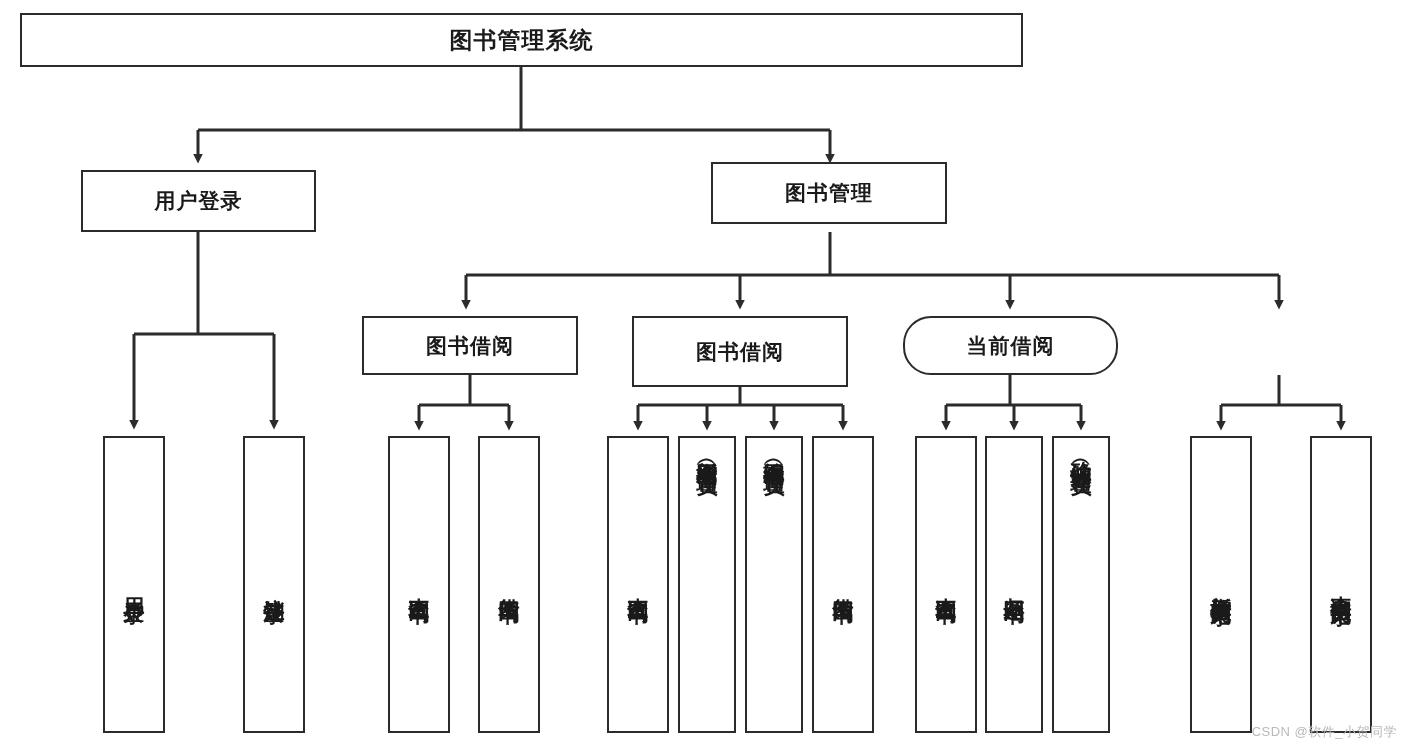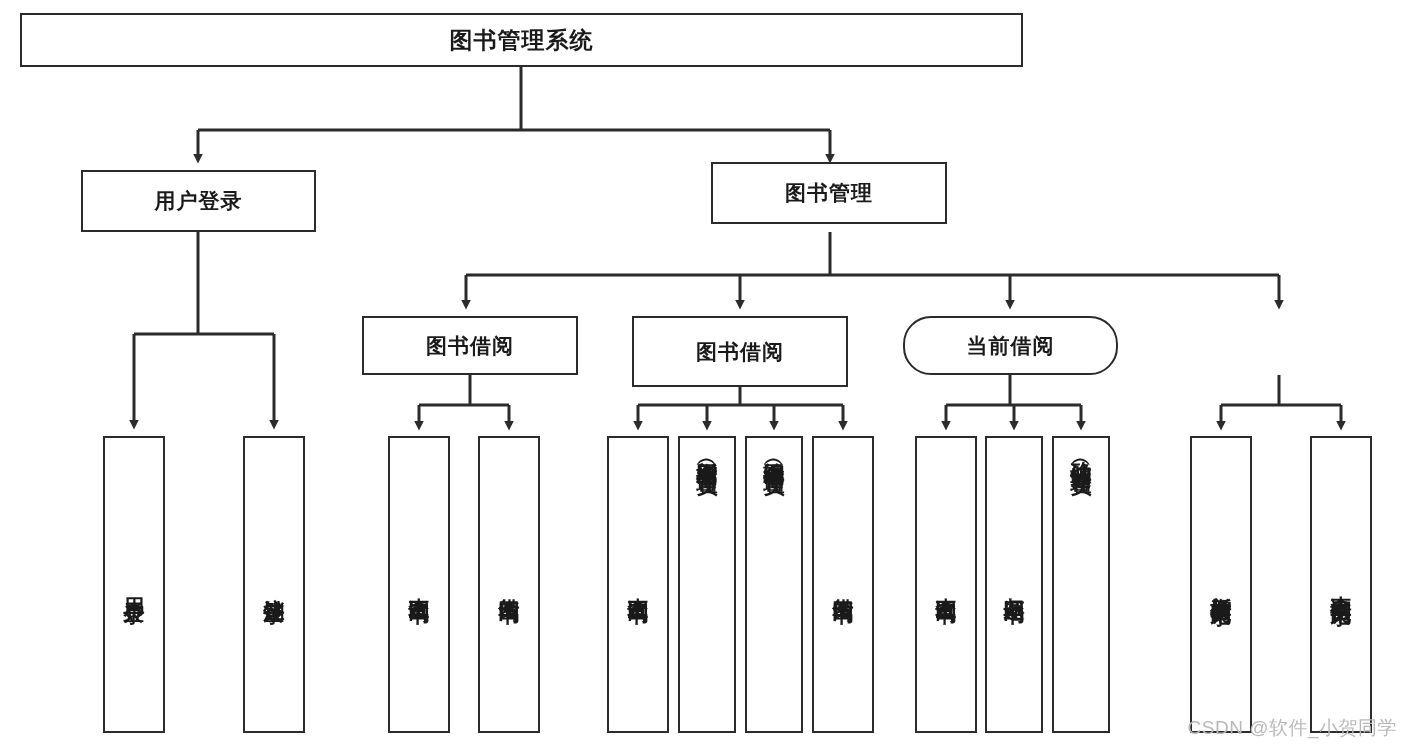--- a/index.html
+++ b/index.html
@@ -62,21 +62,21 @@
   .leaf-top .vtext{
     align-self:flex-start;
   }
   .node.leaf.align-top{
     align-items:flex-start;
   }
   #watermark{
     position:absolute;
     right:8px;
     bottom:6px;
-    font-size:19px;
+    font-size:13px;
     color:#b9b9b9;
     letter-spacing:0.5px;
     white-space:nowrap;
     user-select:none;
     margin-top:16px;
   }
 </style>
 </head>
 <body>
 

